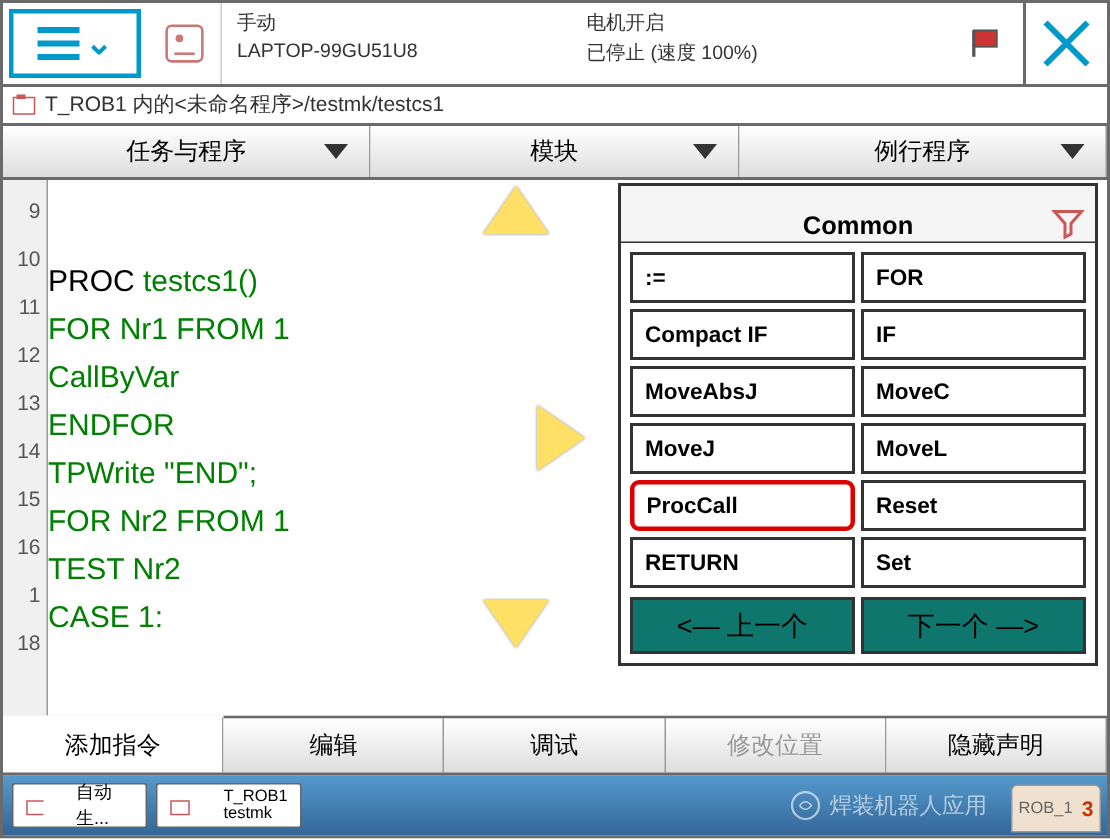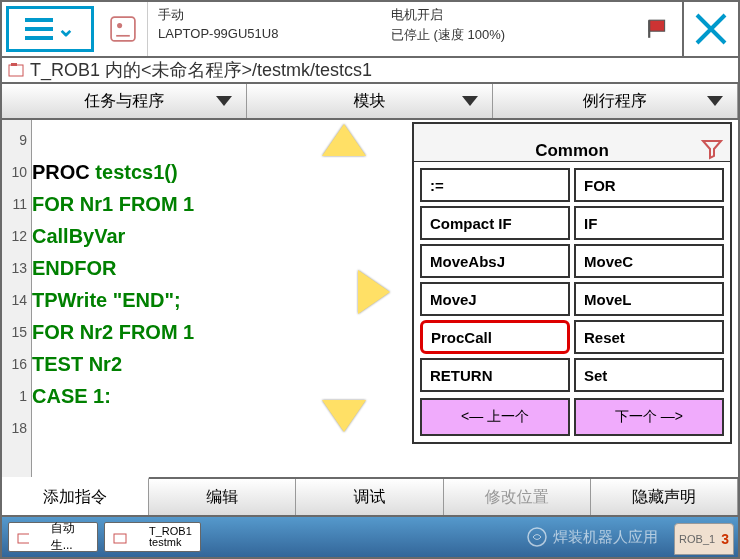--- a/index.html
+++ b/index.html
@@ -11,46 +11,46 @@
 .burger div{width:28px;height:4px;background:#0099cc}
 .chev{font-size:22px;color:#0099cc;font-weight:bold}
 .robicon{width:50px;display:flex;align-items:center;justify-content:center;border-right:1px solid #ccc}
 .robicon svg{width:34px;height:34px}
 .status{flex:1;display:flex;padding:4px 10px;font-size:13px;color:#333}
 .status .col{flex:1}
 .status .row{height:20px}
 .flagbox{width:48px;display:flex;align-items:center;justify-content:center}
 .closebtn{width:56px;border-left:2px solid #6a6a6a;display:flex;align-items:center;justify-content:center}
 .closebtn svg{width:40px;height:40px;stroke:#0099cc;stroke-width:4;fill:none}
-.pathbar{height:26px;border-bottom:2px solid #6a6a6a;background:#fff;display:flex;align-items:center;padding:0 6px;font-size:18px;color:#333}
+.pathbar{height:26px;border-bottom:2px solid #6a6a6a;background:#fff;display:flex;align-items:center;padding:0 6px;font-size:14px;color:#333}
 .pathicon{width:18px;height:16px;margin-right:4px}
 .tabs{height:36px;border-bottom:2px solid #6a6a6a;display:flex;background:#eee}
 .tab{flex:1;display:flex;align-items:center;justify-content:center;border-right:1px solid #999;font-size:16px;position:relative;background:linear-gradient(#fff,#ddd)}
 .tab .dd{position:absolute;right:14px;width:0;height:0;border-left:8px solid transparent;border-right:8px solid transparent;border-top:10px solid #333}
 .editor{flex:1;display:flex;position:relative;overflow:hidden;background:#fff}
 .gutter{width:30px;border-right:1px solid #999;background:#f0f0f0;font-size:14px;color:#555;padding-top:4px}
 .gutter div{height:32px;display:flex;align-items:center;justify-content:flex-end;padding-right:4px}
-.code{flex:1;font-family:"Courier New",monospace;font-size:20px;font-weight:bold;padding-top:4px;color:#008000;position:relative}
+.code{flex:1;font-family:"Courier New",monospace;font-size:20px;font-weight:normal;padding-top:20px;color:#008000;position:relative}
 .code .ln{height:32px;display:flex;align-items:center;white-space:pre}
 .code .blk{color:#000}
 .code .sel{background:#0033cc;color:#fff;padding:0 4px}
 .tri{position:absolute;width:0;height:0}
 .tri.up{border-left:22px solid transparent;border-right:22px solid transparent;border-bottom:32px solid #ffe066}
 .tri.up::after{content:"";position:absolute;left:-22px;top:2px;border-left:22px solid transparent;border-right:22px solid transparent;border-bottom:32px solid rgba(0,0,0,0)}
 .tri.right{border-top:22px solid transparent;border-bottom:22px solid transparent;border-left:32px solid #ffe066}
 .tri.down{border-left:22px solid transparent;border-right:22px solid transparent;border-top:32px solid #ffe066}
 .tri{filter:drop-shadow(0 0 1px #888)}
 .panel{position:absolute;right:6px;top:2px;width:320px;border:2px solid #333;background:#fff}
 .panelhdr{height:38px;border-bottom:1px solid #333;display:flex;align-items:flex-end;justify-content:center;font-size:17px;font-weight:bold;background:#f5f5f5;position:relative}
 .panelhdr .picon{position:absolute;right:6px;width:24px;height:24px}
 .cmdgrid{display:grid;grid-template-columns:1fr 1fr;gap:4px;padding:6px}
 .cmd{border:2px solid #333;height:34px;display:flex;align-items:center;padding:0 8px;font-size:15px;font-weight:bold;background:#fff}
 .cmd.hl{border:3px solid #d00;border-radius:6px}
 .navrow{display:grid;grid-template-columns:1fr 1fr;gap:4px;padding:0 6px 6px}
-.navbtn{border:2px solid #333;height:38px;display:flex;align-items:center;justify-content:center;font-size:14px;background:#f0abfc}
+.navbtn{border:2px solid #333;height:38px;display:flex;align-items:center;justify-content:center;font-size:18px;background:#0f766e}
 .btmtabs{height:38px;border-top:2px solid #6a6a6a;display:flex;background:#eee}
 .btab{flex:1;display:flex;align-items:center;justify-content:center;border-right:1px solid #999;font-size:16px;background:linear-gradient(#fff,#ddd)}
 .btab.active{background:#fff;border-top:2px solid #fff;margin-top:-2px;font-weight:normal}
 .btab.dis{color:#999}
 .taskbar{height:42px;border-top:2px solid #6a6a6a;background:linear-gradient(#5599cc,#336699);display:flex;align-items:center;padding:0 6px;gap:6px;position:relative}
 .task{background:#fff;border:1px solid #666;height:30px;padding:0 8px;display:flex;align-items:center;gap:22px;font-size:12px;border-radius:2px}
 .task.sm{width:90px}
 .watermark{position:absolute;right:80px;color:rgba(255,255,255,0.6);font-size:15px;display:flex;align-items:center;gap:6px}
 .corner{position:absolute;right:4px;bottom:2px;width:60px;height:32px;background:#f0e0d0;border:1px solid #999;display:flex;align-items:center;justify-content:center;font-size:14px;color:#cc3300;border-radius:4px 4px 0 0}
 </style>

